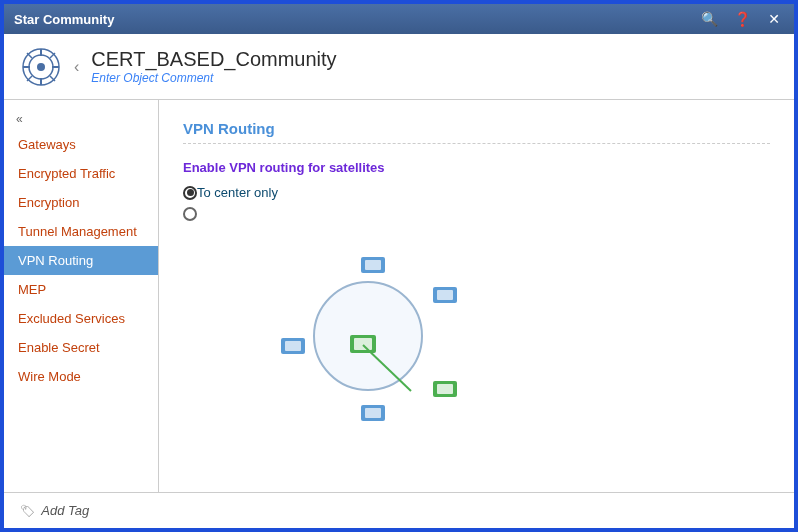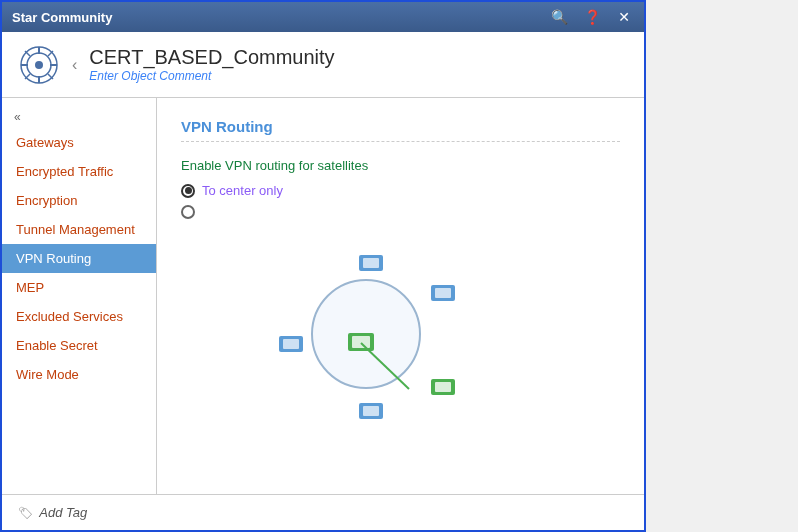--- a/index.html
+++ b/index.html
@@ -6,23 +6,23 @@
     body {
       font-family: Arial, sans-serif;
       font-size: 13px;
       background: #f0f0f0;
       width: 798px;
       height: 532px;
       overflow: hidden;
     }
 
     .window {
-      width: 646px;
+      width: 798px;
       height: 532px;
-      border: 2px solid #1d4ed8;
+      border: 4px solid #1d4ed8;
       display: flex;
       flex-direction: column;
     }
 
     
     .title-bar {
       background: linear-gradient(to bottom, #4a6fa5, #3a5a8a);
       color: white;
       padding: 6px 10px;
       display: flex;
@@ -142,38 +142,37 @@
       font-size: 15px;
       color: #4a90d9;
       font-weight: bold;
       margin-bottom: 16px;
       padding-bottom: 6px;
       border-bottom: 1px dashed #ccc;
     }
 
     .enable-label {
       font-size: 13px;
-      color: #15803d;
-      font-weight: normal;
+      color: #6d28d9;
+      font-weight: bold;
       margin-bottom: 10px;
     }
 
     .radio-group {
       display: flex;
       flex-direction: column;
       gap: 7px;
       margin-bottom: 20px;
     }
 
     .radio-item {
       display: flex;
       align-items: center;
-      gap: 7px;
-      font-size: 13px;
-      color: #8b5cf6;
+      font-size: 13px;
+      color: #0c4a6e;
       cursor: pointer;
     }
 
     .radio-circle {
       width: 14px;
       height: 14px;
       border-radius: 50%;
       border: 2px solid #666;
       background: white;
       display: flex;

